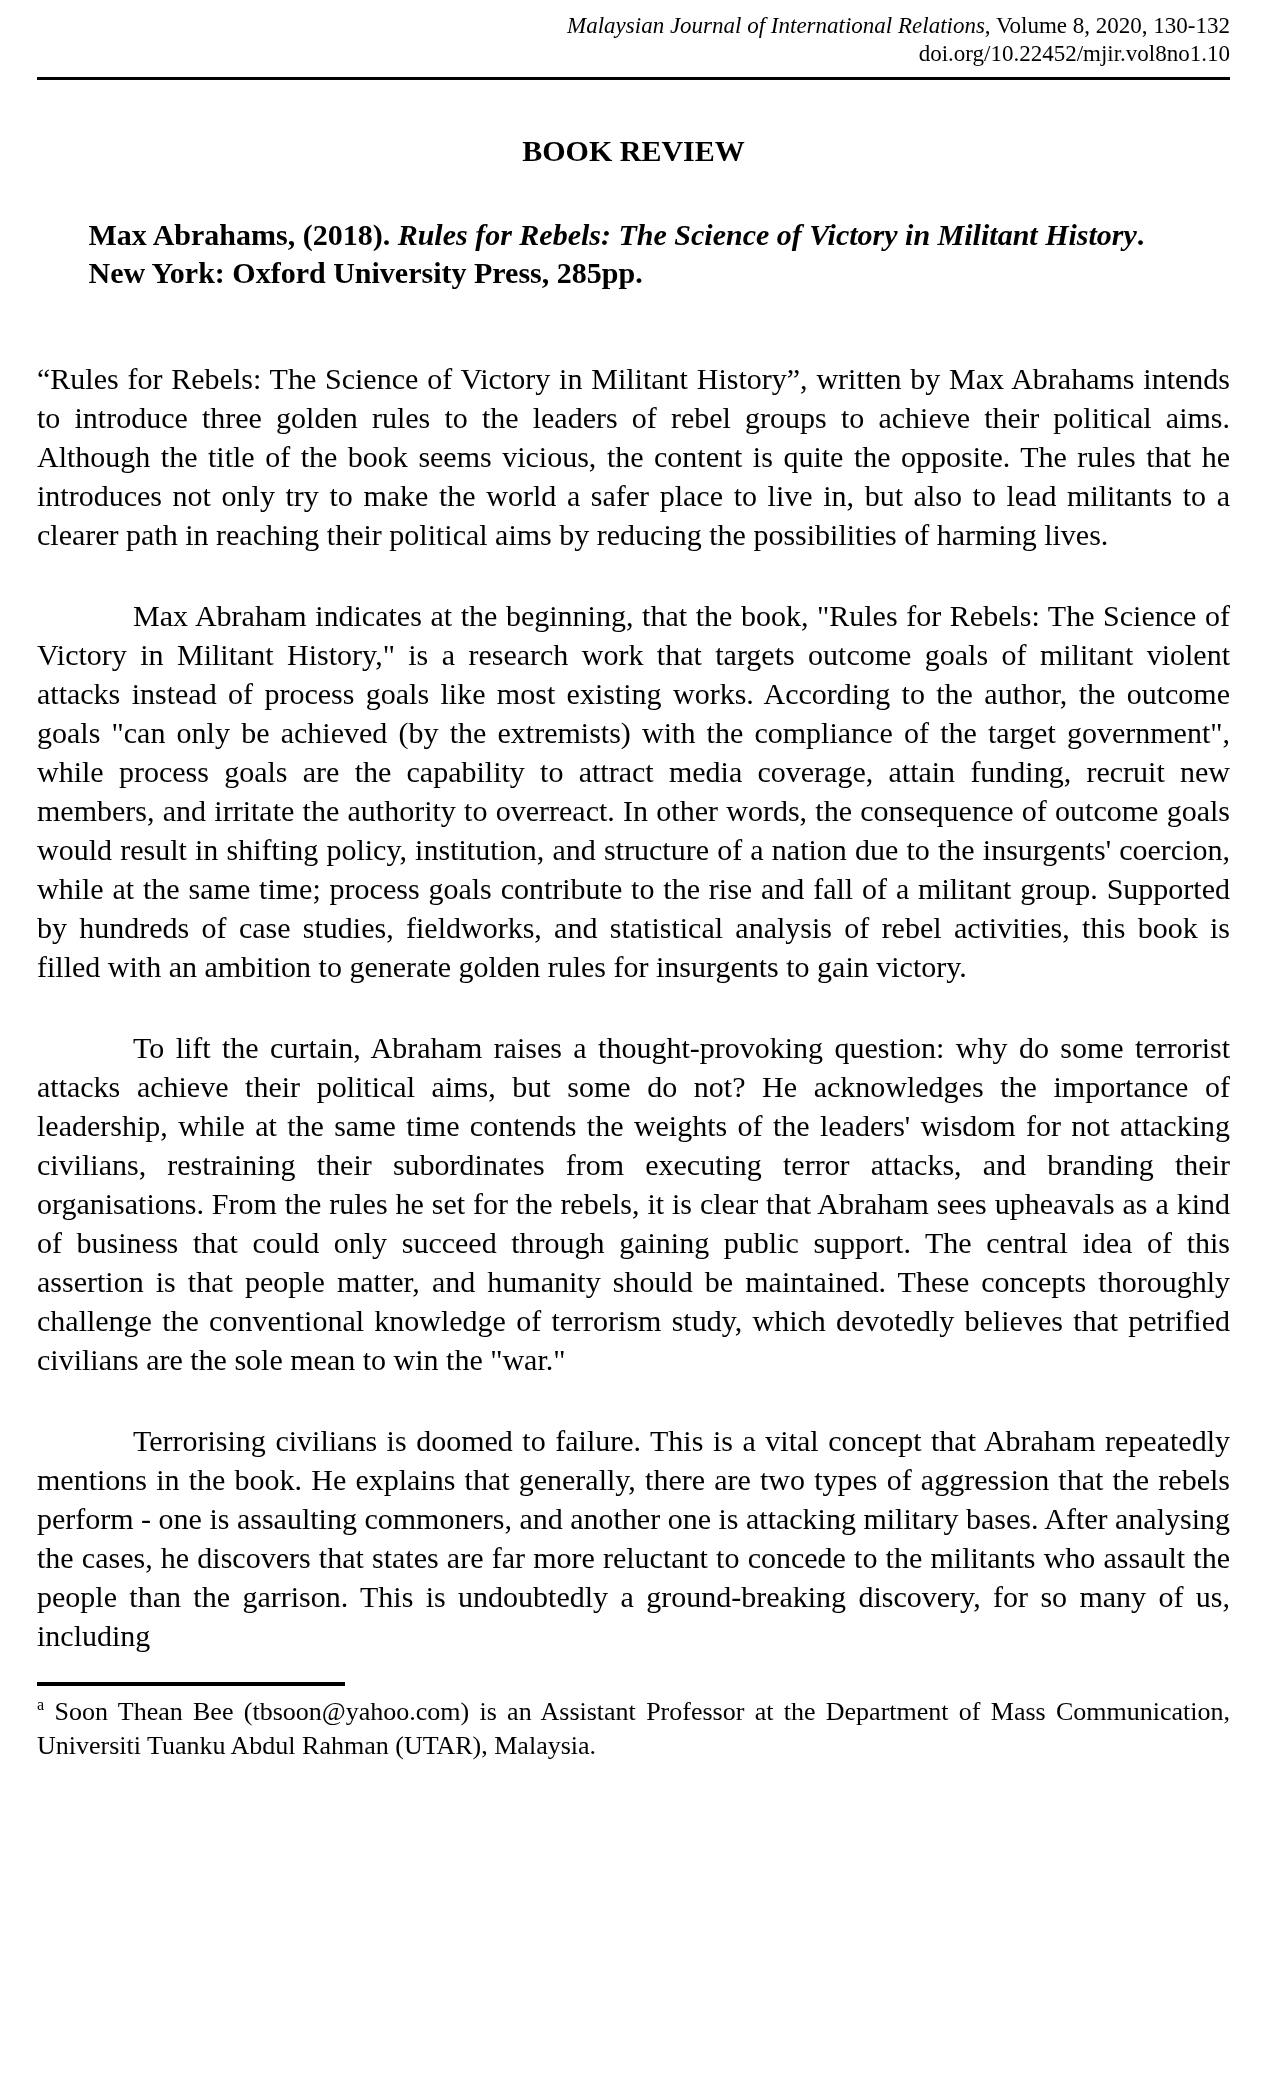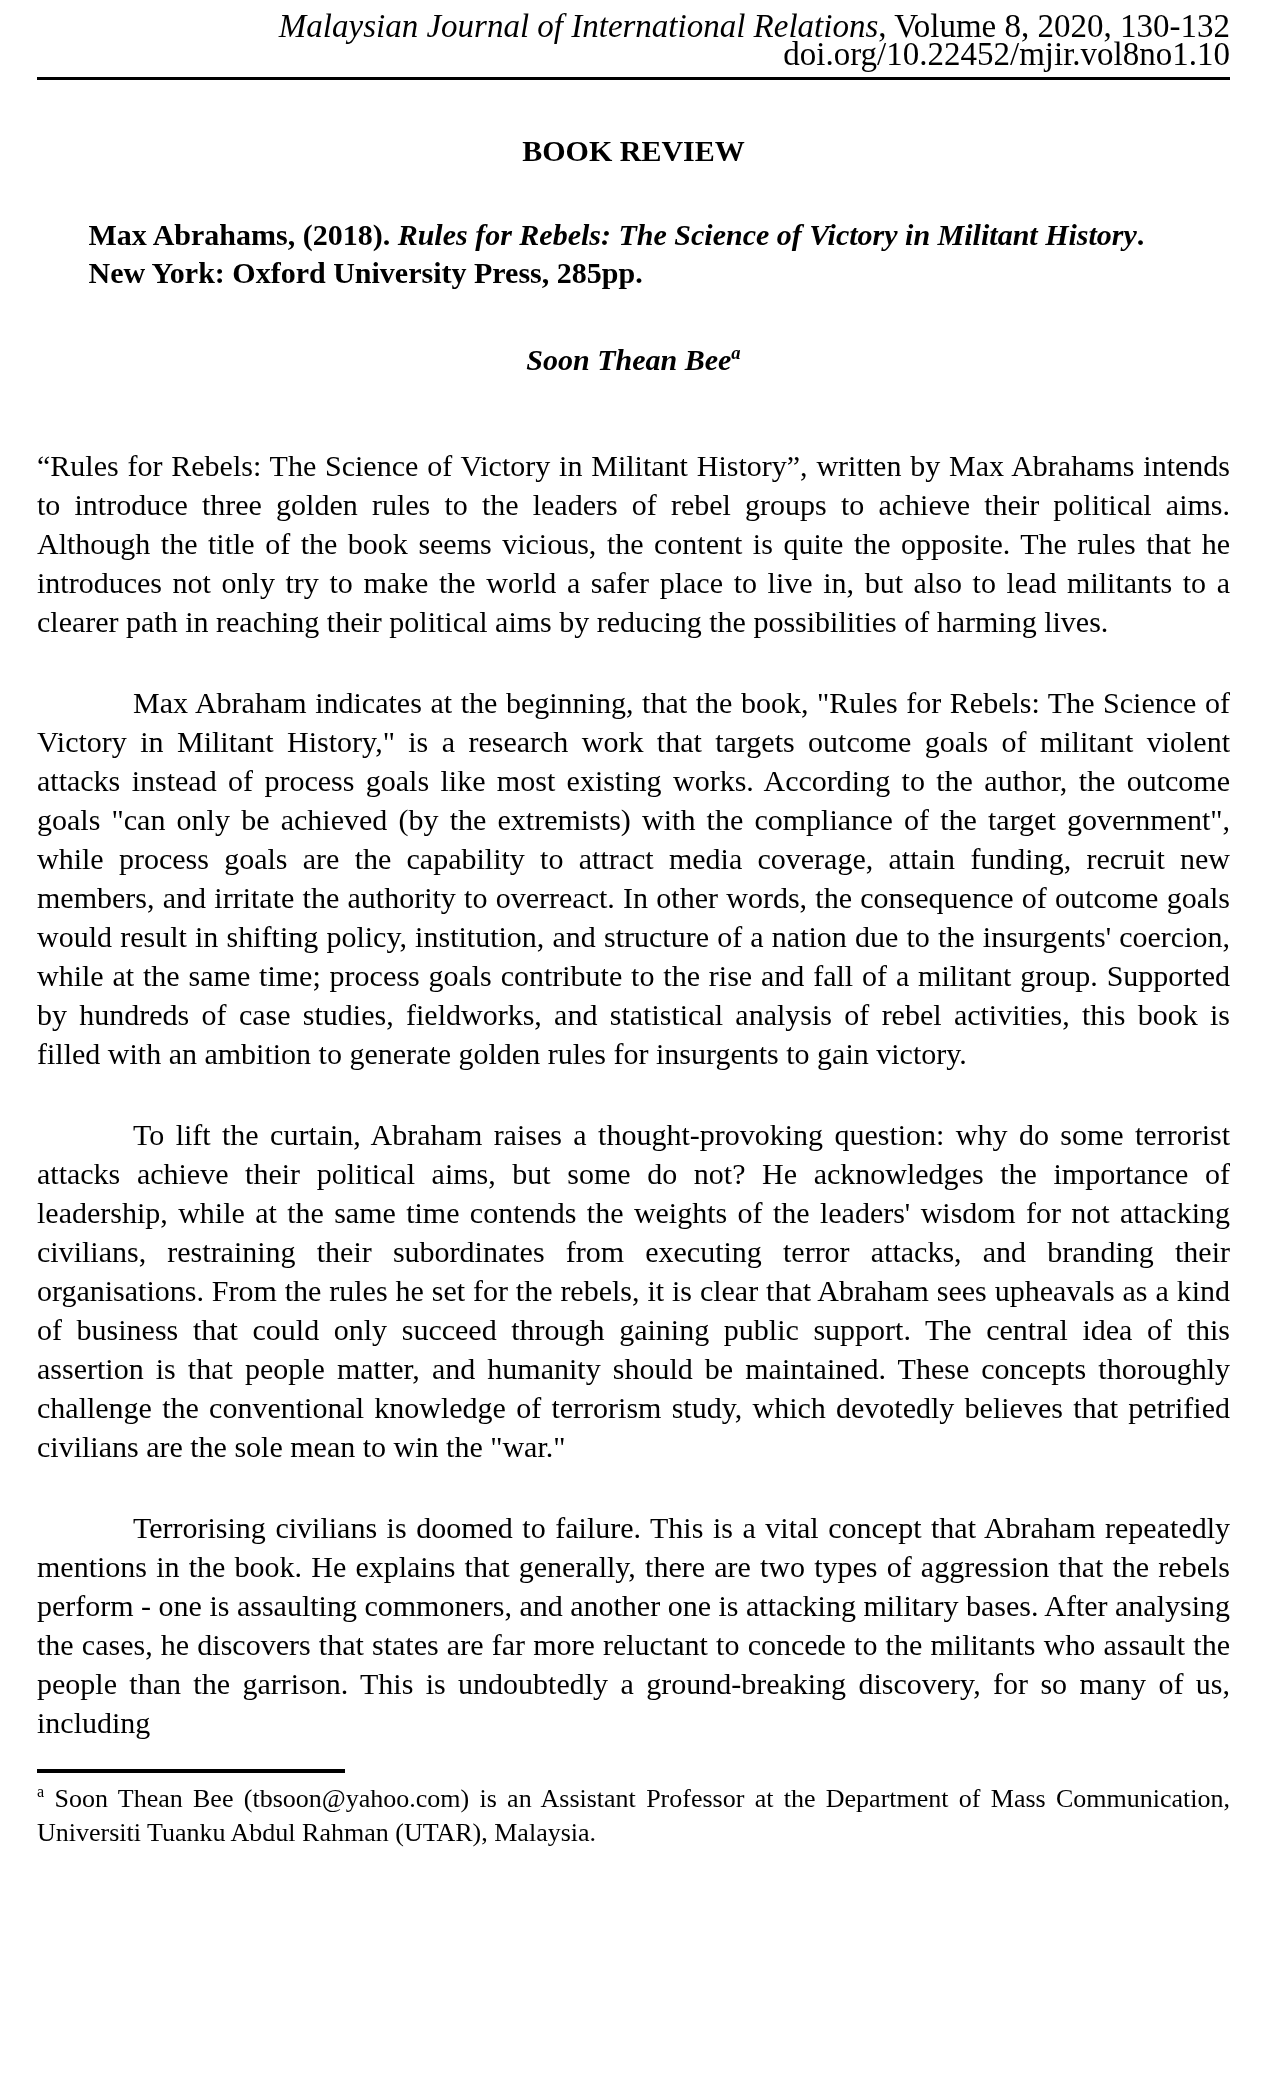--- a/index.html
+++ b/index.html
@@ -13,21 +13,21 @@
     box-sizing: border-box;
     width: 1270px; height: 2078px;
     padding: 12px 40px 0 37px;
     overflow: hidden;
   }
   .it { font-style: italic; }
 
   
   .journal-header {
     text-align: right;
-    font-size: 33px;
+    font-size: 23px;
     line-height: 28px;
   }
   .header-rule {
     border: 0;
     border-top: 3px solid #000000;
     margin: 9px 0 0 0;
   }
 
   
   .section-heading {
@@ -93,21 +93,20 @@
     <div class="header-line"><span class="it">Malaysian Journal of International Relations</span><span>, Volume 8, 2020, 130-132</span></div>
     <div class="header-line">doi.org/10.22452/mjir.vol8no1.10</div>
   </header>
 
   <hr class="header-rule">
 
   <h1 class="section-heading">BOOK REVIEW</h1>
 
   <p class="citation"><span>Max Abrahams, (2018). </span><span class="it">Rules for Rebels: The Science of Victory in Militant History</span><span>. New York: Oxford University Press, 285pp.</span></p>
 
-  <p class="author-line"><span>Soon Thean Bee</span><sup>a</sup></p>
 
   <div class="body-text">
     <p class="para first">“Rules for Rebels: The Science of Victory in Militant History”, written by Max Abrahams intends to introduce three golden rules to the leaders of rebel groups to achieve their political aims. Although the title of the book seems vicious, the content is quite the opposite. The rules that he introduces not only try to make the world a safer place to live in, but also to lead militants to a clearer path in reaching their political aims by reducing the possibilities of harming lives.</p>
     <p class="para indent">Max Abraham indicates at the beginning, that the book, "Rules for Rebels: The Science of Victory in Militant History," is a research work that targets outcome goals of militant violent attacks instead of process goals like most existing works. According to the author, the outcome goals "can only be achieved (by the extremists) with the compliance of the target government", while process goals are the capability to attract media coverage, attain funding, recruit new members, and irritate the authority to overreact. In other words, the consequence of outcome goals would result in shifting policy, institution, and structure of a nation due to the insurgents' coercion, while at the same time; process goals contribute to the rise and fall of a militant group. Supported by hundreds of case studies, fieldworks, and statistical analysis of rebel activities, this book is filled with an ambition to generate golden rules for insurgents to gain victory.</p>
     <p class="para indent">To lift the curtain, Abraham raises a thought-provoking question: why do some terrorist attacks achieve their political aims, but some do not? He acknowledges the importance of leadership, while at the same time contends the weights of the leaders' wisdom for not attacking civilians, restraining their subordinates from executing terror attacks, and branding their organisations. From the rules he set for the rebels, it is clear that Abraham sees upheavals as a kind of business that could only succeed through gaining public support. The central idea of this assertion is that people matter, and humanity should be maintained. These concepts thoroughly challenge the conventional knowledge of terrorism study, which devotedly believes that petrified civilians are the sole mean to win the "war."</p>
     <p class="para indent">Terrorising civilians is doomed to failure. This is a vital concept that Abraham repeatedly mentions in the book. He explains that generally, there are two types of aggression that the rebels perform - one is assaulting commoners, and another one is attacking military bases. After analysing the cases, he discovers that states are far more reluctant to concede to the militants who assault the people than the garrison. This is undoubtedly a ground-breaking discovery, for so many of us, including</p>
   </div>
 
   <footer class="footnote">
     <hr class="footnote-rule">

